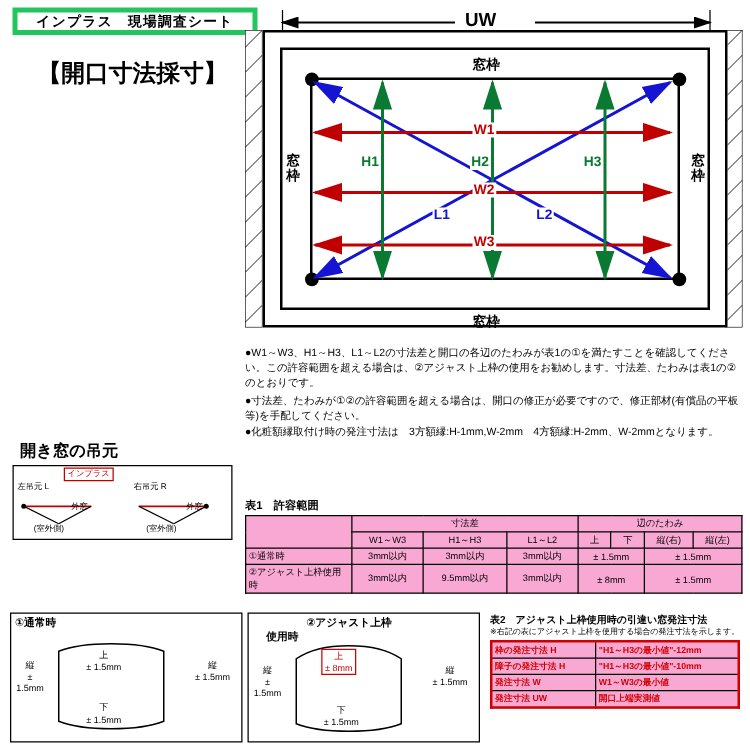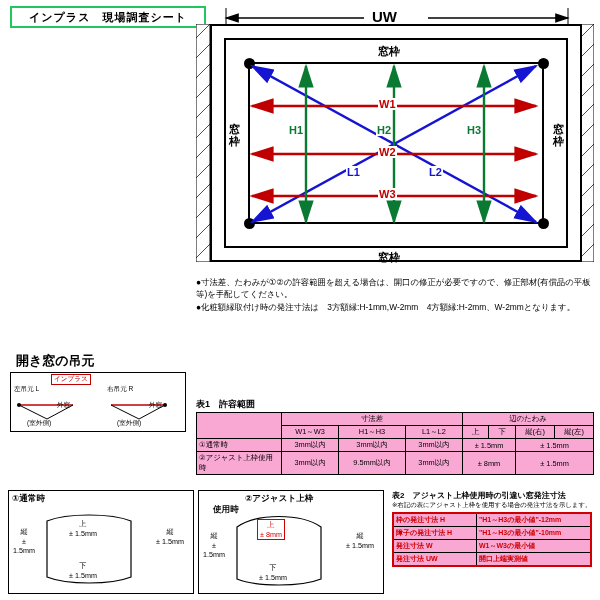--- a/index.html
+++ b/index.html
@@ -4,21 +4,21 @@
 <style>
   html,body{margin:0;padding:0;}
   body{width:600px;height:600px;background:#ffffff;font-family:"Liberation Sans","DejaVu Sans",sans-serif;color:#000;}
   #root{position:relative;width:600px;height:600px;overflow:hidden;}
 
   
   .abs{position:absolute;}
   .bx{box-sizing:border-box;}
 
   
-  .hdr{left:10px;top:6px;width:196px;height:22px;border:2px solid #22c55e;background:#fff;
+  .hdr{left:10px;top:6px;width:196px;height:22px;border:4px solid #22c55e;background:#fff;
        display:flex;align-items:center;justify-content:center;font-size:11px;font-weight:bold;letter-spacing:1px;}
 
   
   .title{left:8px;top:44px;width:196px;height:30px;display:flex;align-items:center;justify-content:center;
          font-size:19px;font-weight:bold;}
   .note{left:10px;top:86px;width:196px;font-size:12.5px;font-weight:bold;color:#d00000;line-height:1.55;}
 
   
   .draw{left:196px;top:6px;width:480px;height:268px;}
   .frameOuter{left:14px;top:18px;width:372px;height:238px;border:2px solid #000;background:#fff;}
@@ -58,20 +58,23 @@
 </style>
 </head>
 <body>
 
 <div id="root">
 
   <div class="abs bx hdr">
     <span>インプラス　現場調査シート</span>
   </div>
 
+  <div class="abs title">
+    <span>【開口寸法採寸】</span>
+  </div>
 
   <div class="abs draw">
 
     <div class="abs uwlabel" style="left:176px;top:2px;">UW</div>
     <svg class="abs" style="left:0;top:0;" width="398" height="24">
       <defs>
         <marker id="ablk" markerWidth="9" markerHeight="9" refX="8" refY="3" orient="auto">
           <path d="M0,0 L9,3 L0,6 z" fill="#000"></path>
         </marker>
         <marker id="ablkS" markerWidth="9" markerHeight="9" refX="1" refY="3" orient="auto">
@@ -181,20 +184,21 @@
 
     <div class="abs lbl lblG" style="left:92px;top:118px;">H1</div>
     <div class="abs lbl lblG" style="left:180px;top:118px;">H2</div>
     <div class="abs lbl lblG" style="left:270px;top:118px;">H3</div>
 
     <div class="abs lbl lblB" style="left:150px;top:160px;">L1</div>
     <div class="abs lbl lblB" style="left:232px;top:160px;">L2</div>
   </div>
 
   <div class="abs bullets">
+    <p>●W1～W3、H1～H3、L1～L2の寸法差と開口の各辺のたわみが表1の①を満たすことを確認してください。この許容範囲を超える場合は、②アジャスト上枠の使用をお勧めします。寸法差、たわみは表1の②のとおりです。</p>
     <p>●寸法差、たわみが①②の許容範囲を超える場合は、開口の修正が必要ですので、修正部材(有償品の平板等)を手配してください。</p>
     <p>●化粧額縁取付け時の発注寸法は　3方額縁:H-1mm,W-2mm　4方額縁:H-2mm、W-2mmとなります。</p>
   </div>
 
   <div class="abs hingeTitle">開き窓の吊元</div>
   <div class="abs bx hingeBox">
     <div class="abs tiny" style="left:40px;top:1px;border:1px solid #c00000;color:#c00000;padding:0 2px;">インプラス</div>
     <div class="abs tiny" style="left:3px;top:12px;">左吊元 L</div>
     <div class="abs tiny" style="left:96px;top:12px;">右吊元 R</div>
     <svg class="abs" style="left:0;top:20px;" width="176" height="40">

